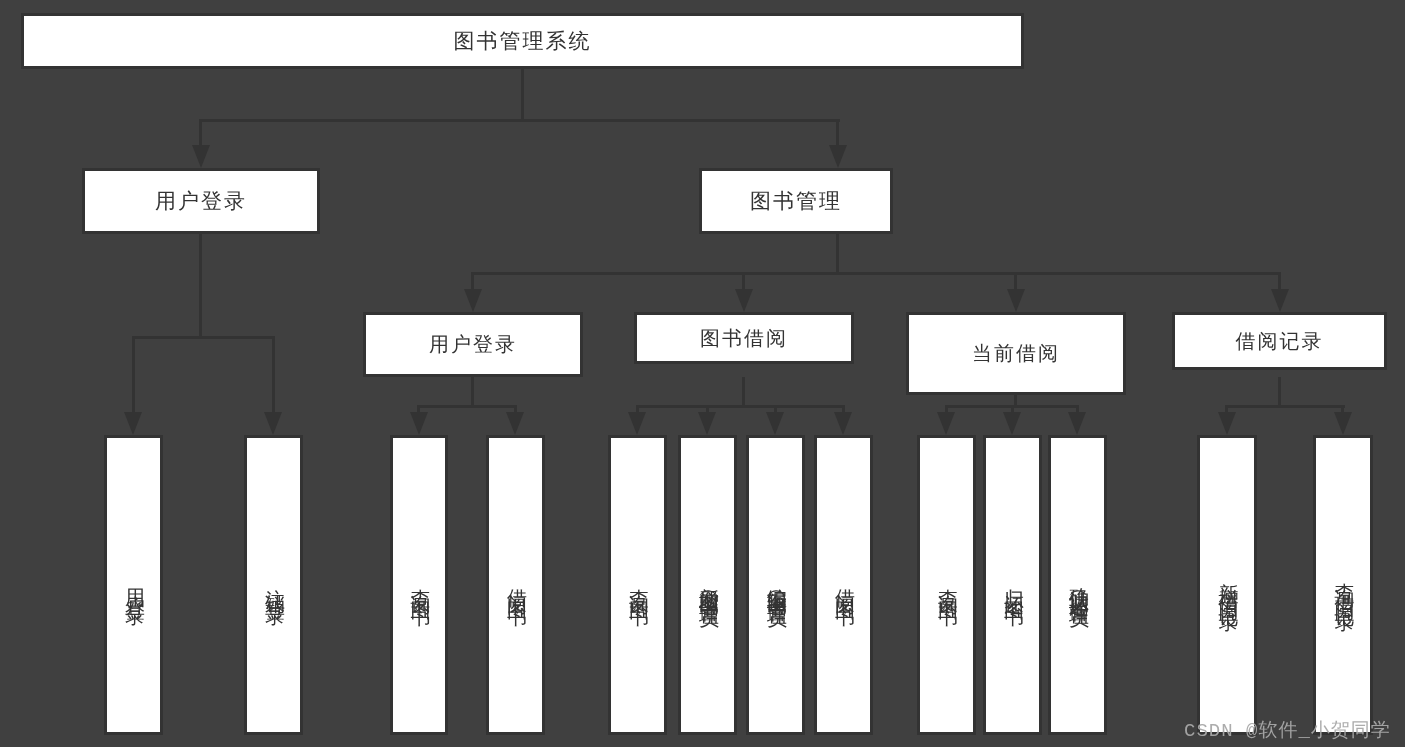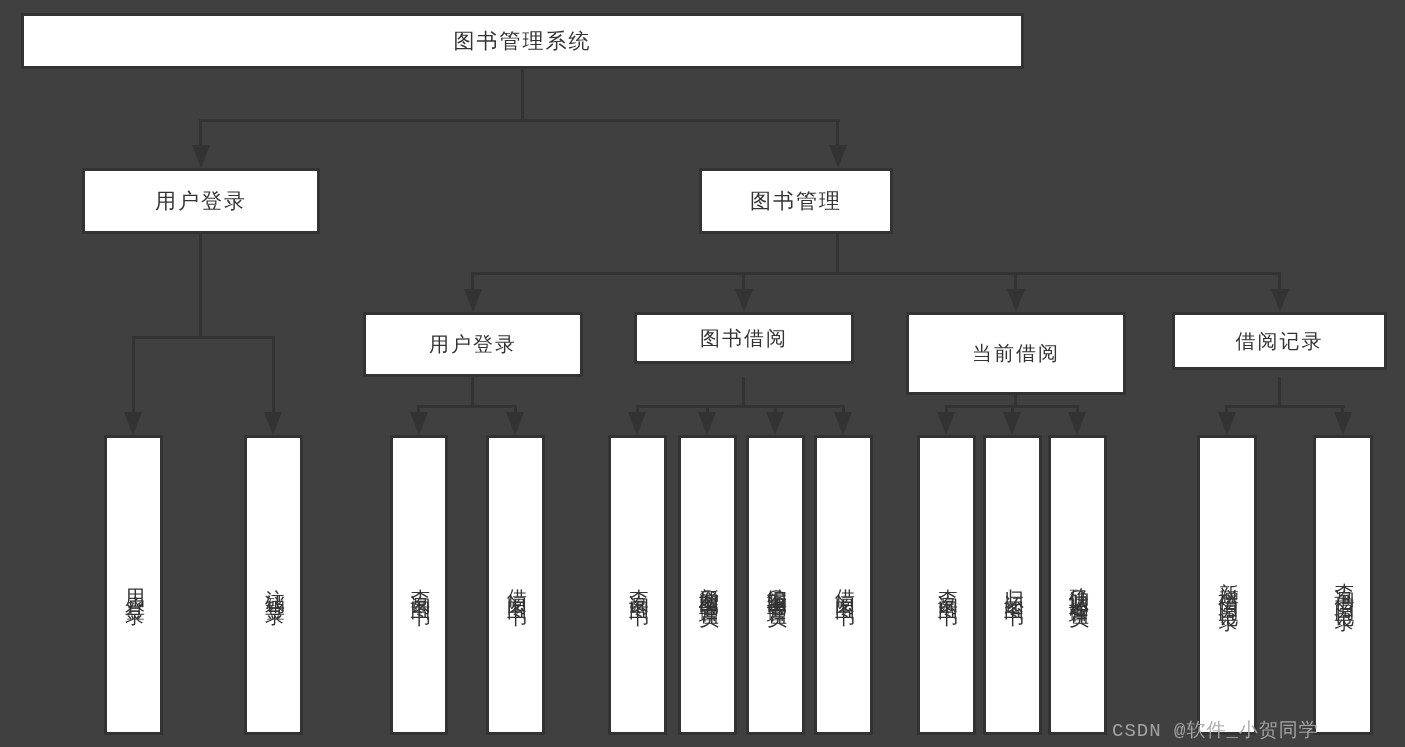--- a/index.html
+++ b/index.html
@@ -21,21 +21,21 @@
     writing-mode:vertical-lr;text-orientation:mixed;letter-spacing:6px;line-height:1.1;
   }
   .vline{position:absolute;width:3px;background:#333333;}
   .hline{position:absolute;height:3px;background:#333333;}
   .ahead{
     position:absolute;width:0;height:0;
     border-left:9px solid transparent;border-right:9px solid transparent;
     border-top:23px solid #333333;
   }
   .watermark{
-    position:absolute;left:1112px;top:717px;font-size:19px;letter-spacing:1px;
+    position:absolute;left:1184px;top:717px;font-size:19px;letter-spacing:1px;
     color:rgba(168,168,168,0.95);z-index:5;white-space:nowrap;
   }
 </style>
 </head>
 <body>
 
 <div class="canvas">
 
   <div class="vline" style="left:521px;top:69px;height:50px"></div>
   <div class="hline" style="left:199px;top:119px;width:641px"></div>

